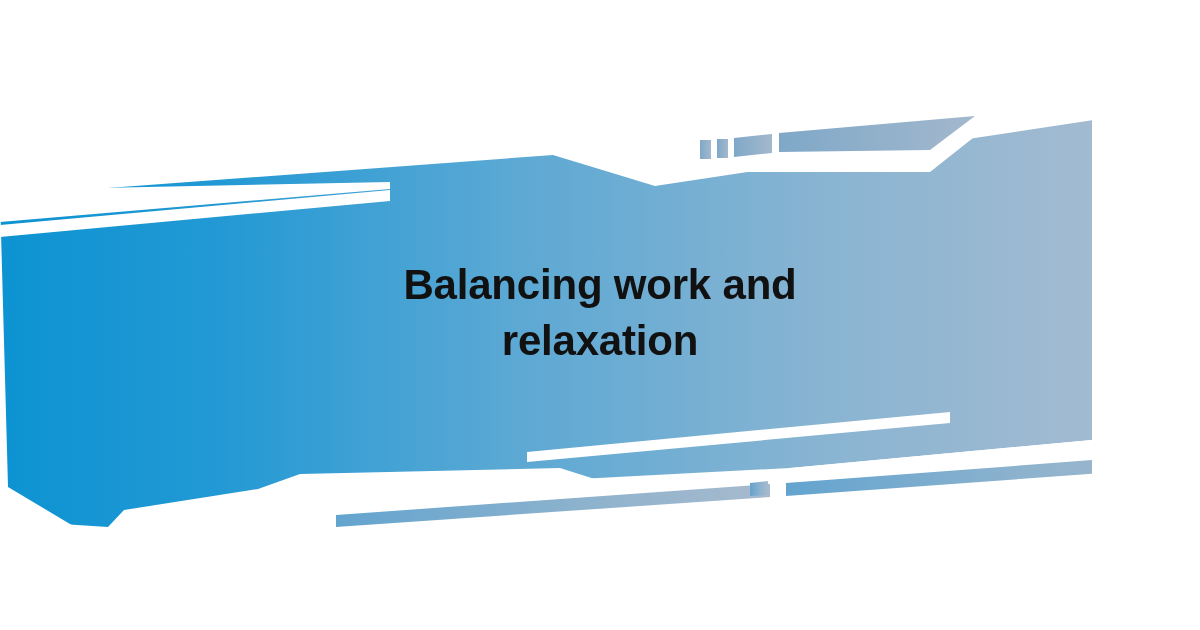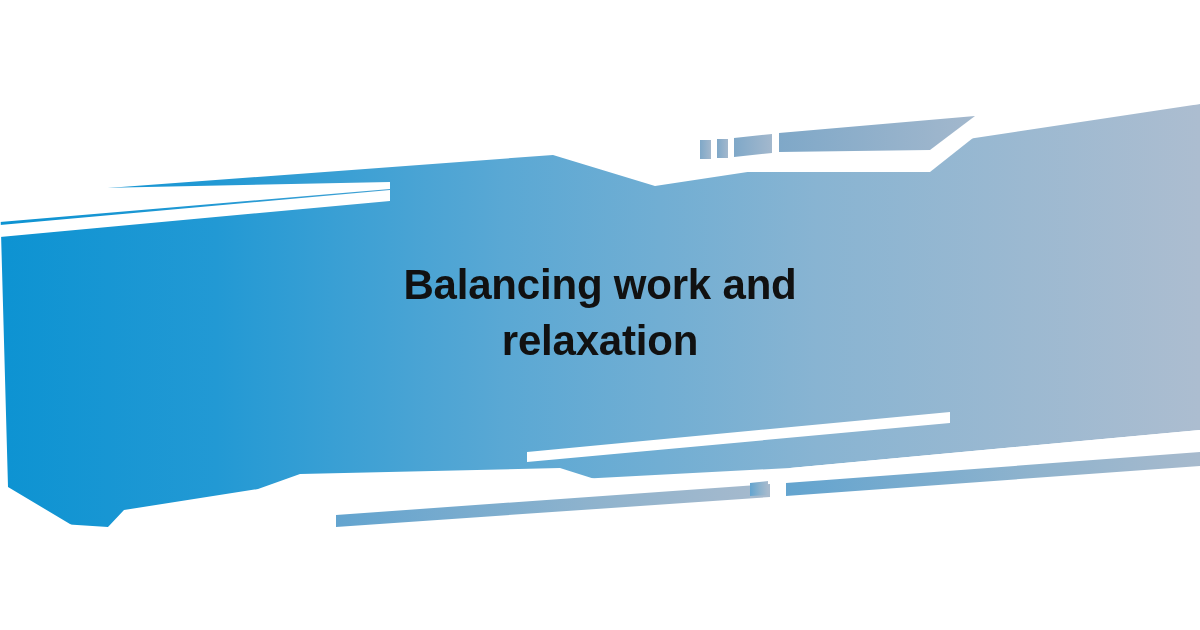--- a/index.html
+++ b/index.html
@@ -2,21 +2,21 @@
 <html><head>
 <meta charset="utf-8">
 <style>
   html, body {
     margin: 0;
     padding: 0;
     background: #ffffff;
   }
   #banner {
     position: relative;
-    width: 1200px;
+    width: 1092px;
     height: 630px;
     overflow: hidden;
     background: #ffffff;
     font-family: "Liberation Sans", sans-serif;
   }
   #banner-svg {
     position: absolute;
     top: 0;
     left: 0;
     width: 1200px;

